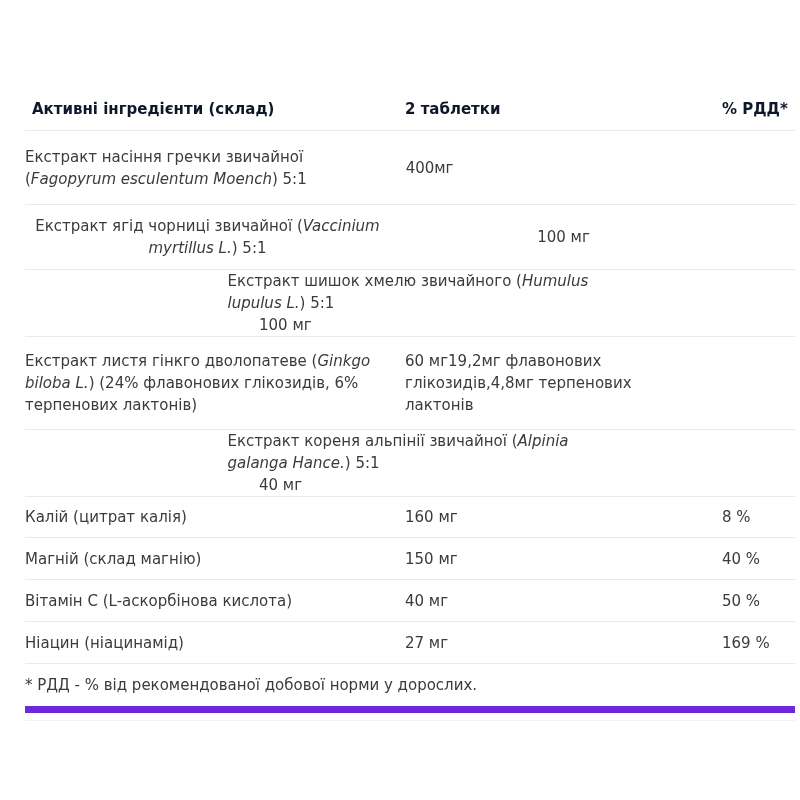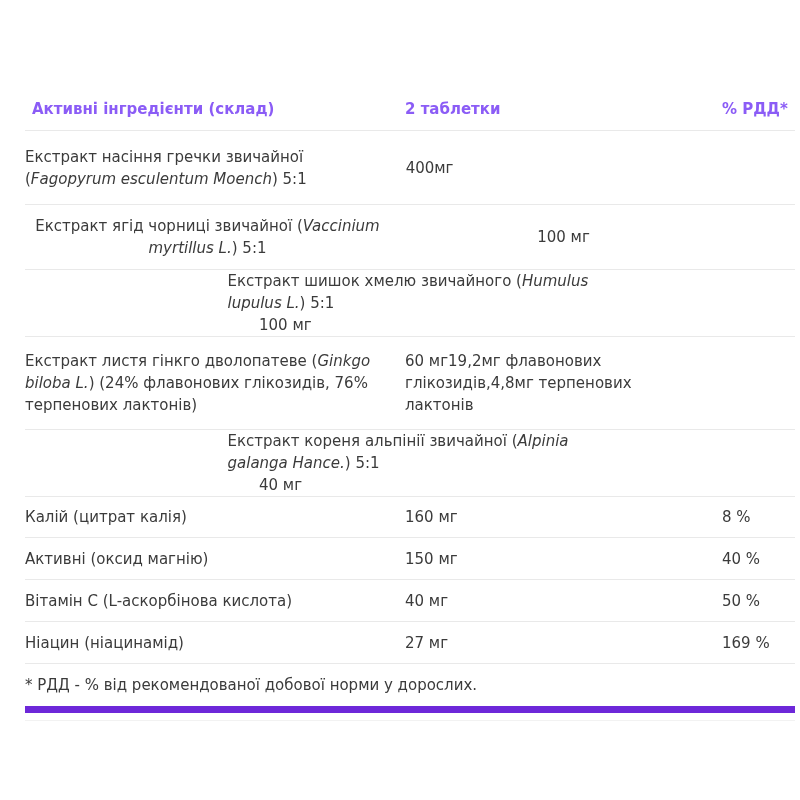--- a/index.html
+++ b/index.html
@@ -22,21 +22,21 @@
     display: flex;
     align-items: center;
     border-bottom: 1px solid #e9e9e9;
     font-size: 15px;
     line-height: 22px;
     box-sizing: border-box;
   }
   .c1 { width: 365px; }
   .c2 { width: 317px; margin-left: 15px; }
   .c3 { width: 73px; }
-  .row.header { min-height: 43px; font-weight: 700; color: #8b5cf6; }
+  .row.header { min-height: 43px; font-weight: 700; color: #0f172a; }
   .row.header .c1 { padding-left: 7px; box-sizing: border-box; }
   .h74 { min-height: 74px; gap: 20px; }
   .h65 { min-height: 65px; text-align: center; }
   .h67 { min-height: 67px; flex-direction: column; }
   .h93 { min-height: 93px; }
   .h41 { min-height: 41px; }
   .h42 { min-height: 42px; }
   .row.footnote-row { min-height: 49px; border-bottom: 7px solid #6d28d9; }
   .lat { font-style: italic; }
   .amt-wrap { max-width: 295px; }
@@ -64,41 +64,41 @@
     <div class="c3"></div>
   </div>
 
   <div class="row h67">
     <div class="c1"><span>Екстракт шишок хмелю звичайного (</span><span class="lat">Humulus lupulus L.</span><span>) 5:1</span></div>
     <div class="c2">100 мг</div>
     <div class="c3"></div>
   </div>
 
   <div class="row h93">
-    <div class="c1"><span>Екстракт листя гінкго дволопатеве (</span><span class="lat">Ginkgo biloba L.</span><span>) (24% флавонових глікозидів, 76% терпенових лактонів)</span></div>
+    <div class="c1"><span>Екстракт листя гінкго дволопатеве (</span><span class="lat">Ginkgo biloba L.</span><span>) (24% флавонових глікозидів, 6% терпенових лактонів)</span></div>
     <div class="c2">
         <div class="amt-wrap">60 мг19,2мг флавонових глікозидів,4,8мг терпенових лактонів</div>
       </div>
     <div class="c3"></div>
   </div>
 
   <div class="row h67">
     <div class="c1"><span>Екстракт кореня альпінії звичайної (</span><span class="lat">Alpinia galanga Hance.</span><span>) 5:1</span></div>
     <div class="c2">40 мг</div>
     <div class="c3"></div>
   </div>
 
   <div class="row h41">
     <div class="c1"><span>Калій (цитрат калія)</span></div>
     <div class="c2">160 мг</div>
     <div class="c3">8 %</div>
   </div>
 
   <div class="row h42">
-    <div class="c1"><span>Активні (оксид магнію)</span></div>
+    <div class="c1"><span>Магній (склад магнію)</span></div>
     <div class="c2">150 мг</div>
     <div class="c3">40 %</div>
   </div>
 
   <div class="row h42">
     <div class="c1"><span>Вітамін C (L-аскорбінова кислота)</span></div>
     <div class="c2">40 мг</div>
     <div class="c3">50 %</div>
   </div>
 

